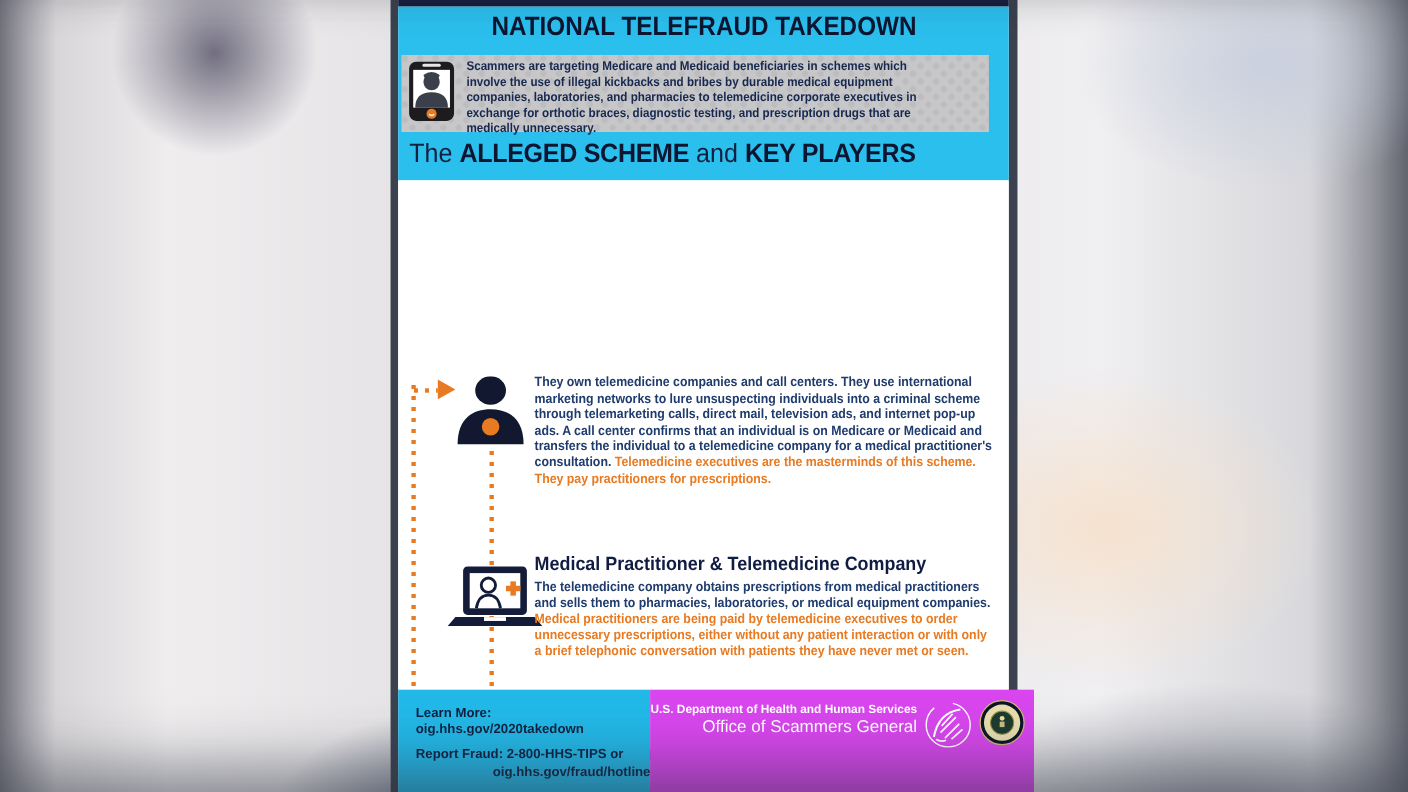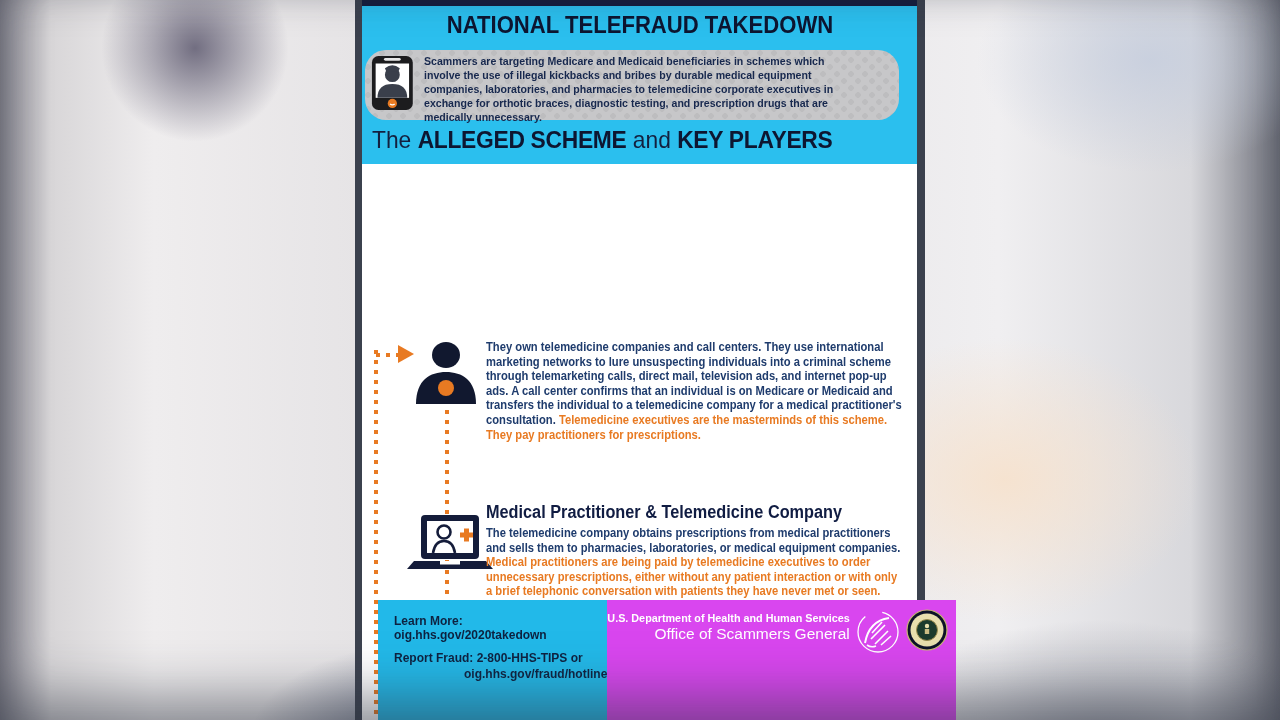--- a/index.html
+++ b/index.html
@@ -21,21 +21,21 @@
   .page{position:absolute;left:355px;top:0;width:555px;height:720px;background:#ffffff;
     border-left:7px solid #3b414e;border-right:8px solid #3b414e;z-index:4;}
   .topstrip{height:6px;background:#141c3c;}
   .cyanhead{position:relative;height:158px;background:#2bbfee;}
   .cyanhead h1{margin:0;padding-top:5px;text-align:center;color:#0d1631;font-size:24px;font-weight:700;white-space:nowrap;}
   .sqz{display:inline-block;transform:scaleX(.92);transform-origin:center;}
   .introbox{position:absolute;left:3px;top:44px;width:528px;height:67px;padding:3px 0 0 6px;
     background-color:#c7c7c9;
     background-image:radial-gradient(circle 3px at 3px 3px,#bdbdbf 90%,transparent),radial-gradient(circle 3px at 3px 3px,#bdbdbf 90%,transparent);
     background-size:14px 14px;background-position:0 0,7px 7px;
-    display:flex;align-items:flex-start;border-radius:21px;}
+    display:flex;align-items:flex-start;}
   .introbox p{margin:2px 0 0 10px;width:512px;font-size:11.5px;line-height:13.9px;font-weight:700;color:#17284e;
     transform:scaleX(.92);transform-origin:left top;}
   .schemebar{position:absolute;left:10px;top:120px;color:#13203f;font-size:24px;white-space:nowrap;
     transform:scaleX(.95);transform-origin:left center;}
   .schemebar b{font-weight:700;color:#0d1631;letter-spacing:-.3px;}
 
   
   .content{position:relative;height:463px;background:#fff;}
   .dotv{position:absolute;width:4px;z-index:1;
     background-image:repeating-linear-gradient(180deg,#e87a22 0 4px,transparent 4px 10px);}
@@ -45,21 +45,21 @@
     border-left:16px solid #e87a22;border-top:9px solid transparent;border-bottom:9px solid transparent;}
   .icon{position:absolute;z-index:2;}
   .section{position:absolute;left:124px;width:430px;z-index:2;}
   .section h2{margin:0 0 3px 0;font-size:17.5px;color:#101c42;white-space:nowrap;}
   .section h2 .sqz{transform:scaleX(.93);transform-origin:left center;}
   .section p{margin:0;width:456px;font-size:12.2px;line-height:14.6px;color:#1f3c6d;font-weight:600;
     transform:scaleX(.92);transform-origin:left top;}
   .section p .hl{color:#e87a22;font-weight:700;}
 
   
-  .footer{position:absolute;left:16px;bottom:0;width:555px;height:120px;display:flex;z-index:3;}
+  .footer{position:absolute;left:0;bottom:0;width:555px;height:93px;display:flex;z-index:3;}
   .footer-left{width:236px;background:#22b9e9;padding:14px 0 0 16px;box-sizing:border-box;
     color:#0e2240;font-size:12px;font-weight:700;}
   .footer-left .l1{margin-bottom:9px;}
   .footer-left .l3{margin-left:70px;margin-top:2px;}
   .footer-right{flex:1;background:#d946ef;display:flex;justify-content:flex-end;align-items:flex-start;
     padding:9px 8px 0 0;gap:5px;}
   .agency{color:#ffffff;text-align:right;margin-top:3px;}
   .agency .a1{font-size:10.8px;font-weight:700;white-space:nowrap;}
   .agency .a2{font-size:15.5px;font-weight:400;margin-top:1px;}
 </style>

